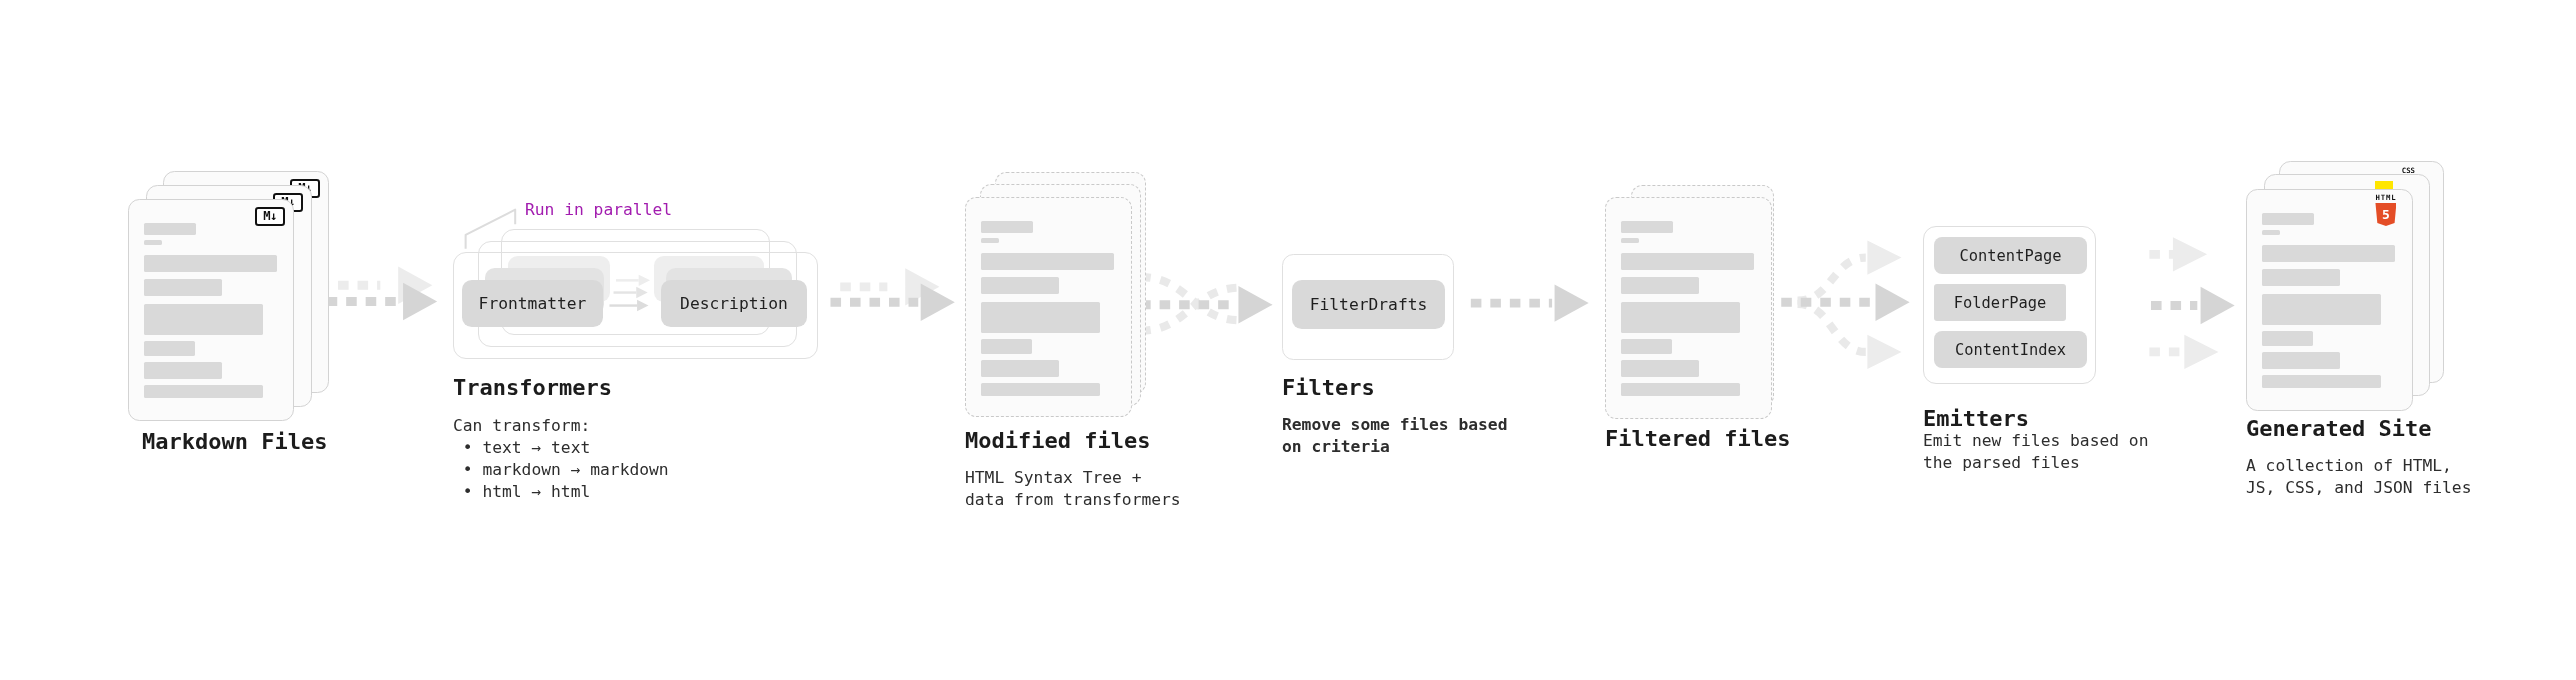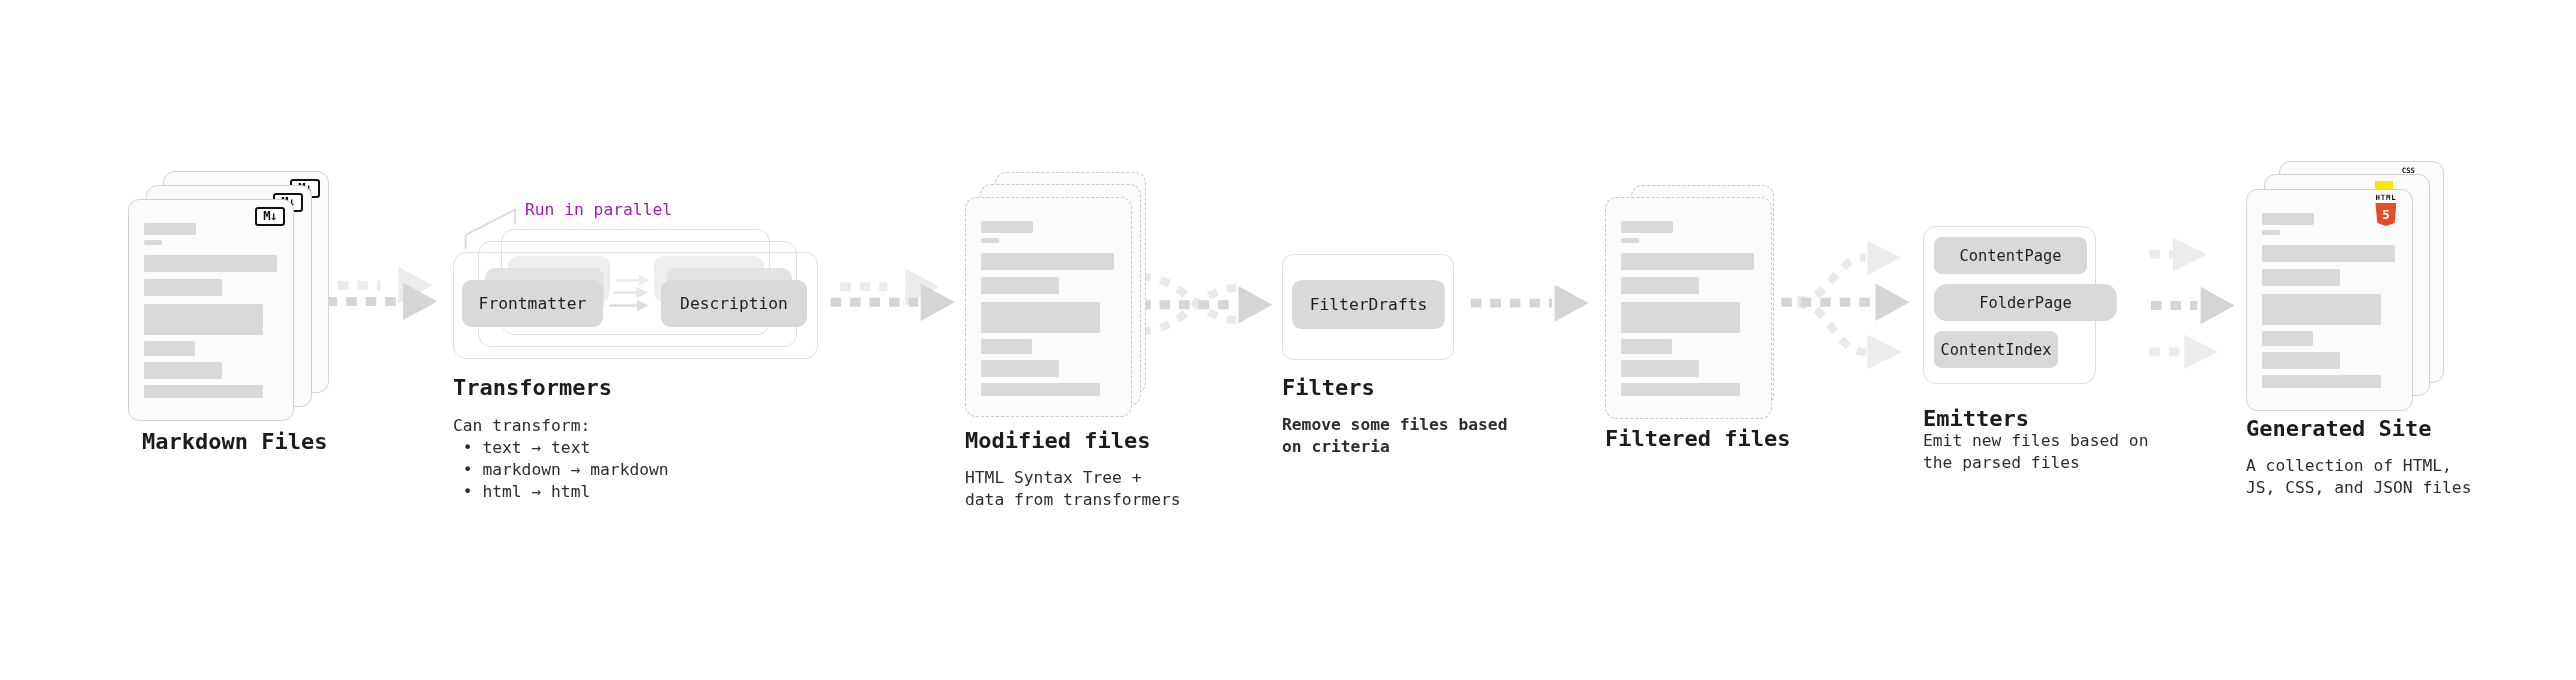--- a/index.html
+++ b/index.html
@@ -182,22 +182,22 @@
         <div class="bar" style="top: 141px; width: 51px; height: 15.4px;"></div>
         <div class="bar" style="top: 162px; width: 78px; height: 17px;"></div>
         <div class="bar" style="top: 185px; width: 119px; height: 13px;"></div>
       </div>
     <div class="stage-label" style="left:1605px;top:426px;">Filtered files</div>
   </div>
 
   <div>
     <div class="panel" style="left:1923px;top:226px;width:173px;height:158px;"></div>
     <div class="chip" style="left:1934px;top:237px;width:153px;height:37px;border-radius:8.1px;font-size:15.4px;">ContentPage</div>
-    <div class="chip" style="left:1934px;top:284px;width:183px;height:37px;border-radius:13px;font-size:15.4px;">FolderPage</div>
-    <div class="chip" style="left:1934px;top:331px;width:124px;height:37px;border-radius:8.1px;font-size:15.4px;">ContentIndex</div>
+    <div class="chip" style="left:1934px;top:284px;width:132px;height:37px;border-radius:3px;font-size:15.4px;">FolderPage</div>
+    <div class="chip" style="left:1934px;top:331px;width:153px;height:37px;border-radius:8.1px;font-size:15.4px;">ContentIndex</div>
     <div class="stage-label" style="left:1923px;top:406px;">Emitters</div>
     <div class="stage-desc" style="left:1923px;top:430px;">
       <div>Emit new files based on</div>
       <div>the parsed files</div>
     </div>
   </div>
 
   <div>
     <div class="doc" style="left:2279px;top:161px;width:165px;">
       <div class="css-badge">

